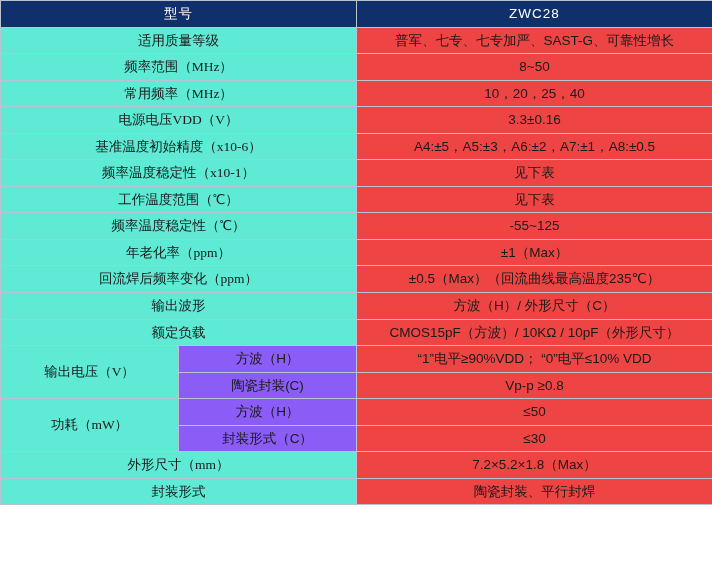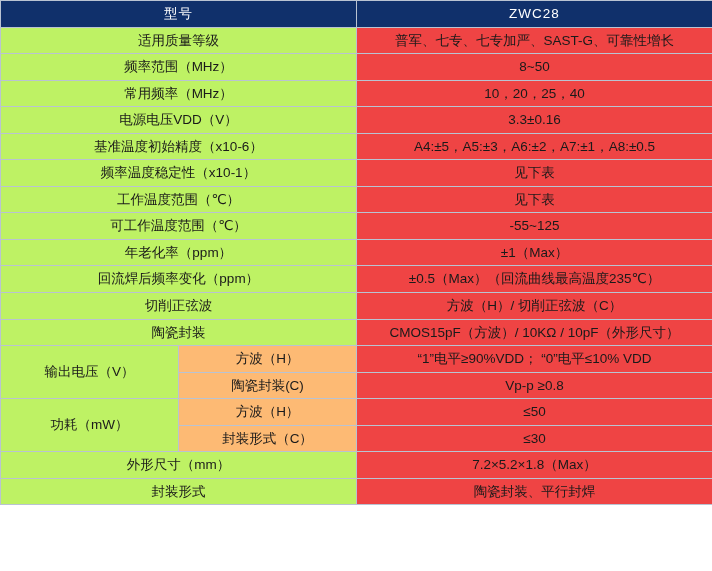--- a/index.html
+++ b/index.html
@@ -31,27 +31,28 @@
   }
   .hdr-cell {
     background: #10306b;
     color: #ffffff;
     font-weight: bold;
     font-size: 15px;
     border: 1px solid #10306b;
     letter-spacing: 1px;
   }
   .label-cell {
-    background: #bef264;
+    background: #5eead4;
+    font-family: Liberation Serif, serif;
   }
   .value-cell {
     background: #ef4444;
   }
   .sub-label-cell {
-    background: #fdba74;
+    background: #8b5cf6;
   }
   col.c-label { width: 178px; }
   col.c-sublabel { width: 178px; }
   col.c-value { width: 356px; }
 </style>
 </head>
 <body>
 
 <table class="spec">
   <colgroup>
@@ -87,37 +88,37 @@
     </tr>
     <tr>
       <td class="label-cell" colspan="2">频率温度稳定性（x10-1）</td>
       <td class="value-cell">见下表</td>
     </tr>
     <tr>
       <td class="label-cell" colspan="2">工作温度范围（℃）</td>
       <td class="value-cell">见下表</td>
     </tr>
     <tr>
-      <td class="label-cell" colspan="2">可工作温度范围（℃）</td>
+      <td class="label-cell" colspan="2">频率温度稳定性（℃）</td>
       <td class="value-cell">-55~125</td>
     </tr>
     <tr>
       <td class="label-cell" colspan="2">年老化率（ppm）</td>
       <td class="value-cell">±1（Max）</td>
     </tr>
     <tr>
       <td class="label-cell" colspan="2">回流焊后频率变化（ppm）</td>
       <td class="value-cell">±0.5（Max）（回流曲线最高温度235℃）</td>
     </tr>
     <tr>
-      <td class="label-cell" colspan="2">切削正弦波</td>
-      <td class="value-cell">方波（H）/ 切削正弦波（C）</td>
+      <td class="label-cell" colspan="2">输出波形</td>
+      <td class="value-cell">方波（H）/ 外形尺寸（C）</td>
     </tr>
     <tr>
-      <td class="label-cell" colspan="2">陶瓷封装</td>
+      <td class="label-cell" colspan="2">额定负载</td>
       <td class="value-cell">CMOS15pF（方波）/ 10KΩ / 10pF（外形尺寸）</td>
     </tr>
 
     <tr>
       <td class="label-cell" rowspan="2">输出电压（V）</td>
       <td class="sub-label-cell">方波（H）</td>
       <td class="value-cell">“1”电平≥90%VDD；  “0”电平≤10% VDD</td>
     </tr>
     <tr>
       <td class="sub-label-cell">陶瓷封装(C)</td>

